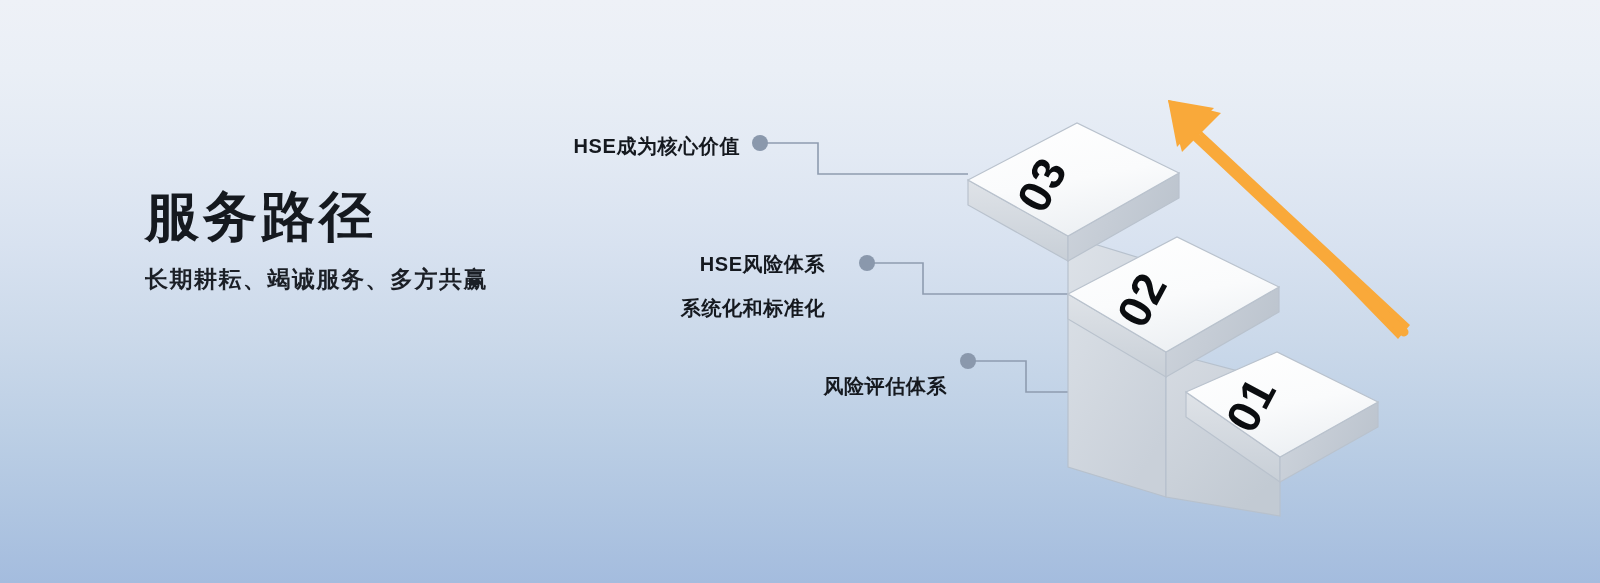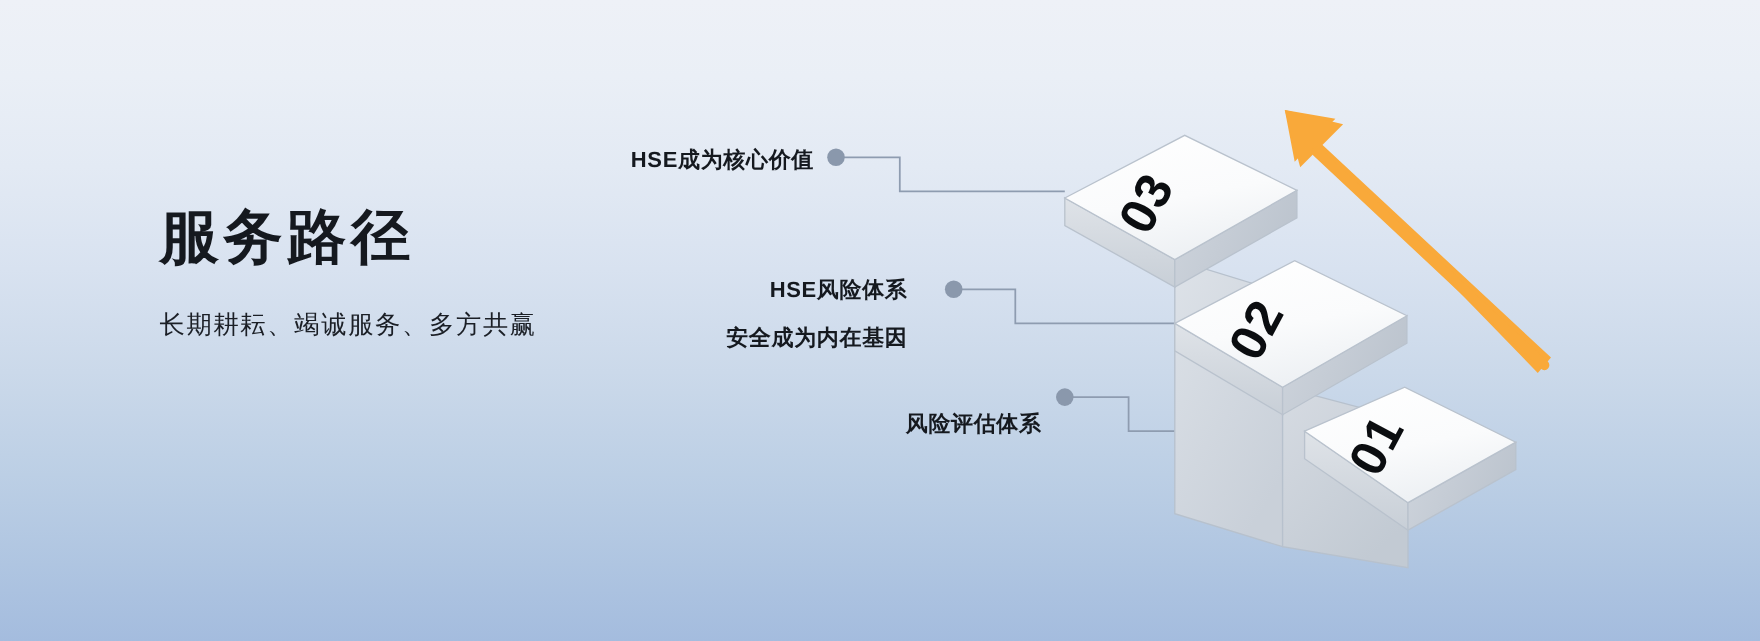--- a/index.html
+++ b/index.html
@@ -37,23 +37,23 @@
   }
   .headline {
     font-size: 54px;
     font-weight: 700;
     letter-spacing: 4px;
     color: #15191f;
     line-height: 1.12;
     white-space: nowrap;
   }
   .subhead {
-    margin-top: 34px;
+    margin-top: 18px;
     font-size: 23px;
-    font-weight: 400;
+    font-weight: 700;
     letter-spacing: 1.5px;
     color: #1b1f26;
     white-space: nowrap;
   }
 
   
   .callout {
     position: absolute;
     text-align: right;
     color: #15191f;
@@ -109,21 +109,21 @@
     <div class="headline">服务路径</div>
     <div class="subhead">长期耕耘、竭诚服务、多方共赢</div>
   </div>
 
   <div class="callout callout-1">
     <div class="line1">HSE成为核心价值</div>
   </div>
 
   <div class="callout callout-2">
     <div class="line1">HSE风险体系</div>
-    <div class="line2">安全成为内在基因</div>
+    <div class="line2">系统化和标准化</div>
   </div>
 
   <div class="callout callout-3">
     <div class="line2">风险评估体系</div>
   </div>
 
   <svg id="art" viewBox="0 0 1600 583">
     <defs>
       <linearGradient id="gTop" x1="0" y1="0" x2="0.35" y2="1">
         <stop offset="0%" stop-color="#ffffff"></stop>

